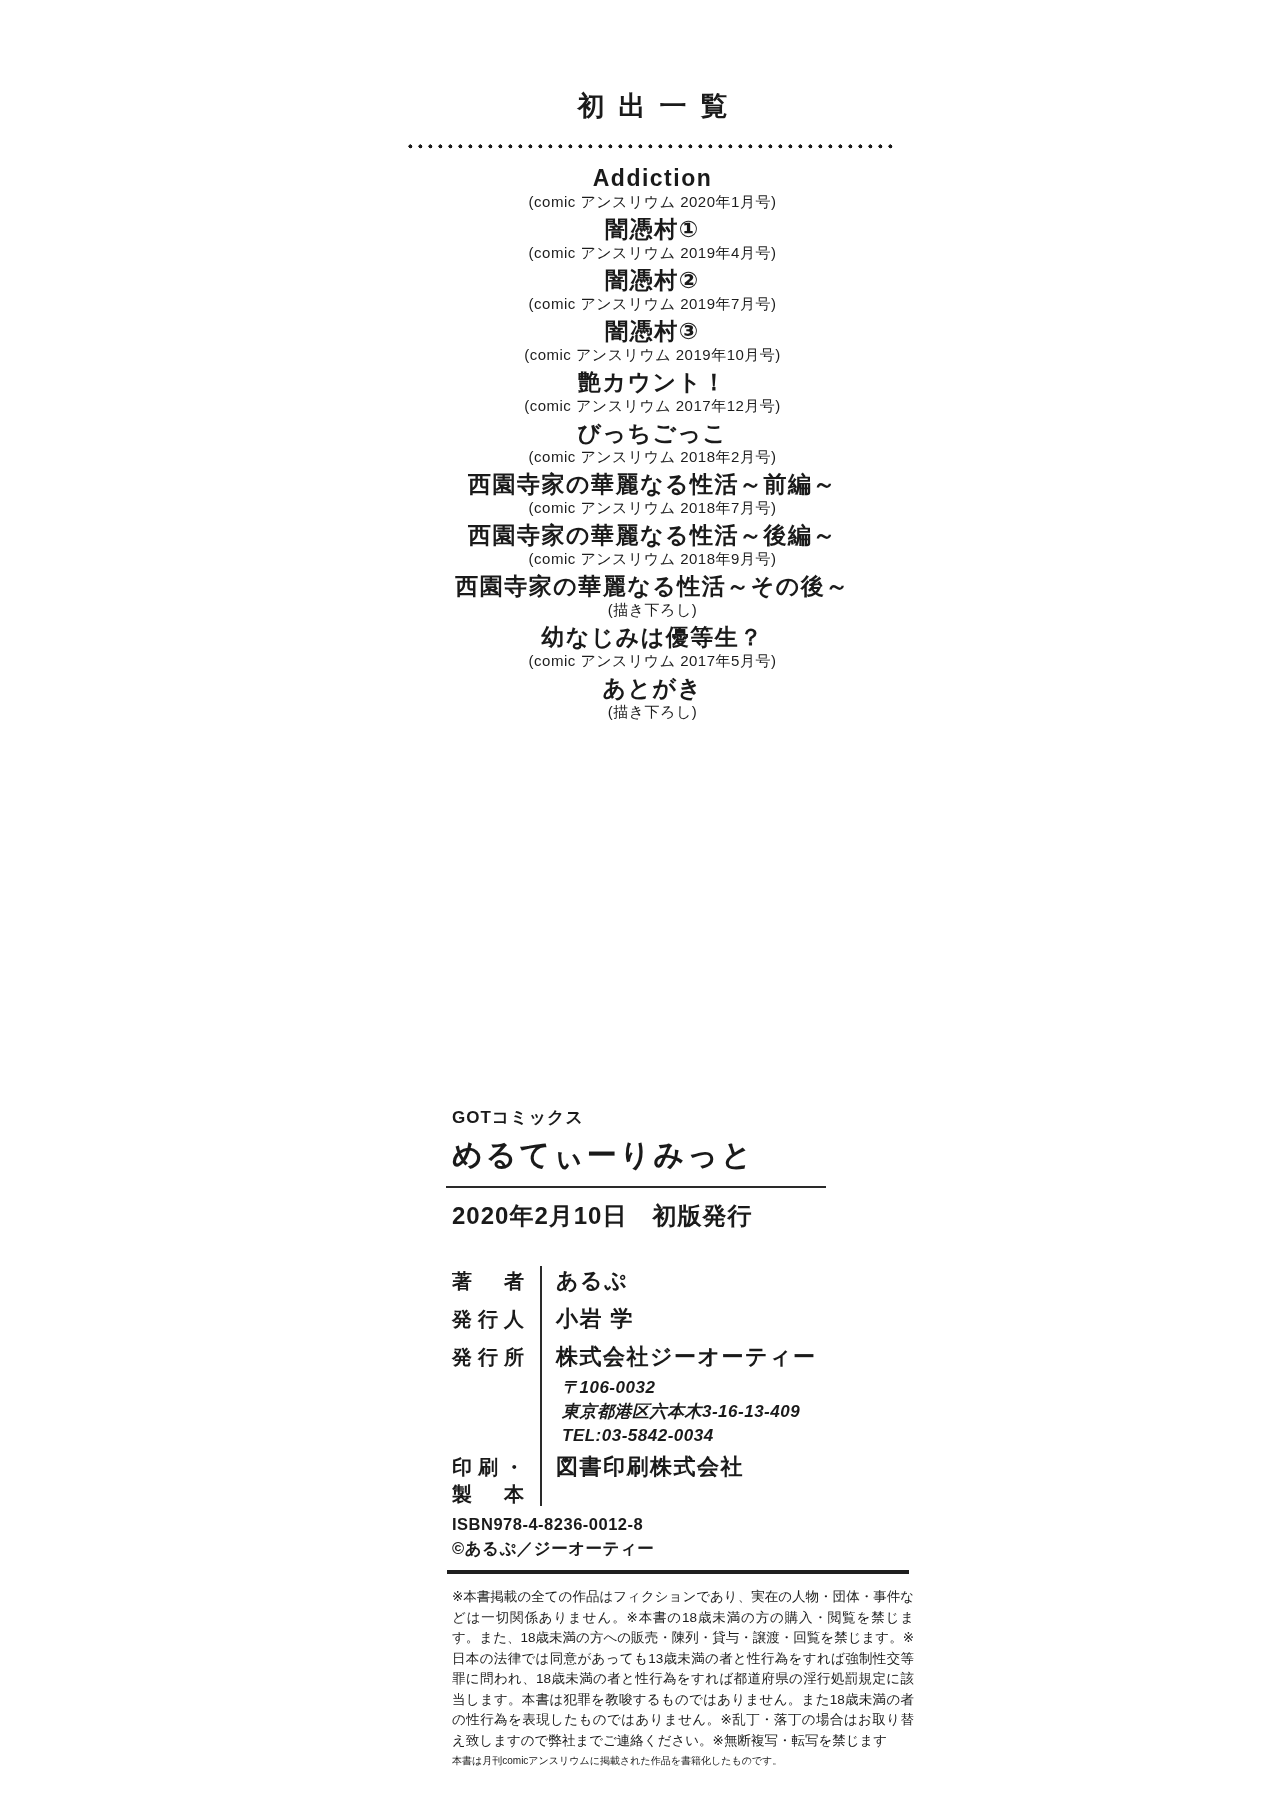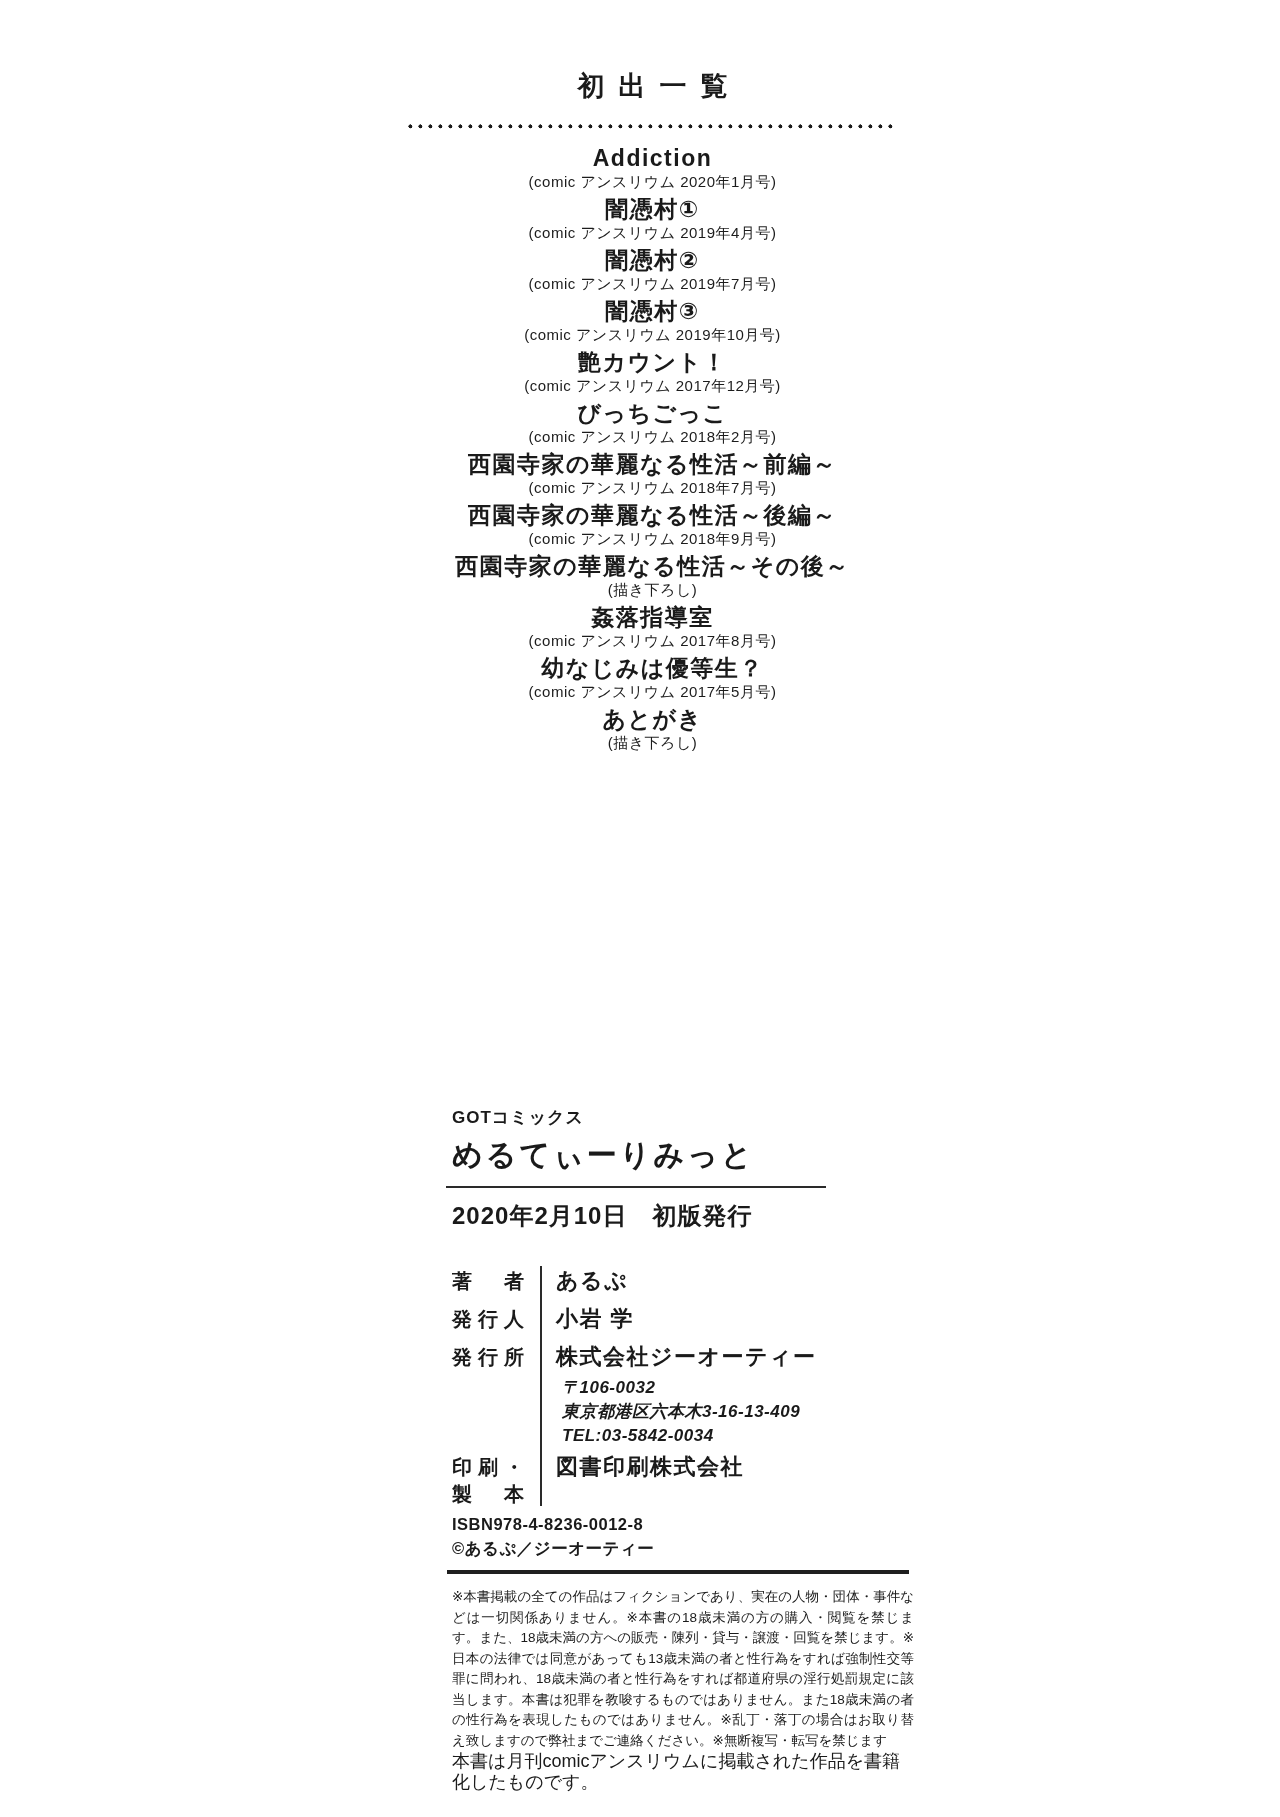--- a/index.html
+++ b/index.html
@@ -13,21 +13,21 @@
     position: relative;
     width: 1280px;
     height: 1817px;
     background: #ffffff;
     overflow: hidden;
   }
 
   
   #pub-list {
     position: absolute;
-    top: 68px;
+    top: 88px;
     left: 330px;
     width: 645px;
     text-align: center;
   }
   .pub-heading {
     font-size: 27px;
     font-weight: bold;
     letter-spacing: 14px;
     text-indent: 14px;
     margin-bottom: 20px;
@@ -140,21 +140,21 @@
   .legal-text {
     margin-top: 13px;
     width: 462px;
     font-size: 13.5px;
     line-height: 20.5px;
     text-align: justify;
     color: #1b1b1b;
   }
   .legal-note {
     width: 462px;
-    font-size: 18px;
+    font-size: 10px;
     line-height: 20.5px;
     color: #1b1b1b;
   }
 </style>
 </head>
 <body>
 
 <div id="page">
 
   <section id="pub-list">
@@ -189,24 +189,20 @@
       <div class="entry-title">西園寺家の華麗なる性活～前編～</div>
       <div class="entry-source">(comic アンスリウム 2018年7月号)</div>
     </div>
     <div class="entry">
       <div class="entry-title">西園寺家の華麗なる性活～後編～</div>
       <div class="entry-source">(comic アンスリウム 2018年9月号)</div>
     </div>
     <div class="entry">
       <div class="entry-title">西園寺家の華麗なる性活～その後～</div>
       <div class="entry-source">(描き下ろし)</div>
-    </div>
-    <div class="entry">
-      <div class="entry-title">姦落指導室</div>
-      <div class="entry-source">(comic アンスリウム 2017年8月号)</div>
     </div>
     <div class="entry">
       <div class="entry-title">幼なじみは優等生？</div>
       <div class="entry-source">(comic アンスリウム 2017年5月号)</div>
     </div>
     <div class="entry">
       <div class="entry-title">あとがき</div>
       <div class="entry-source">(描き下ろし)</div>
     </div>
   </section>

